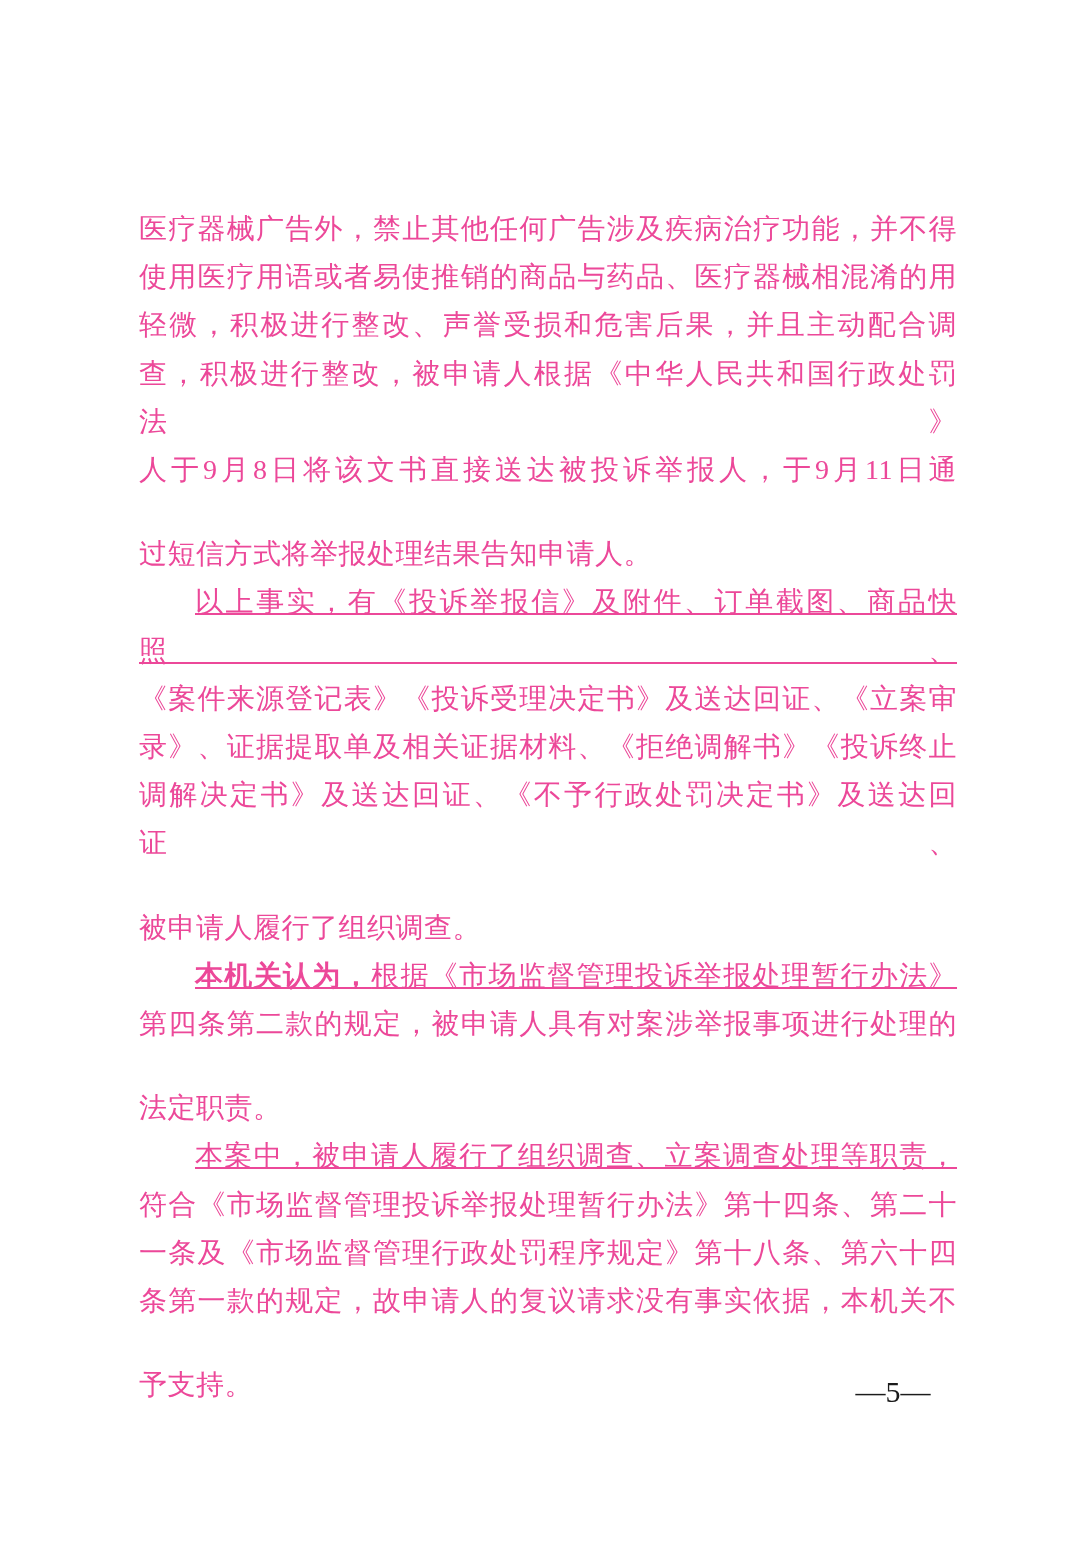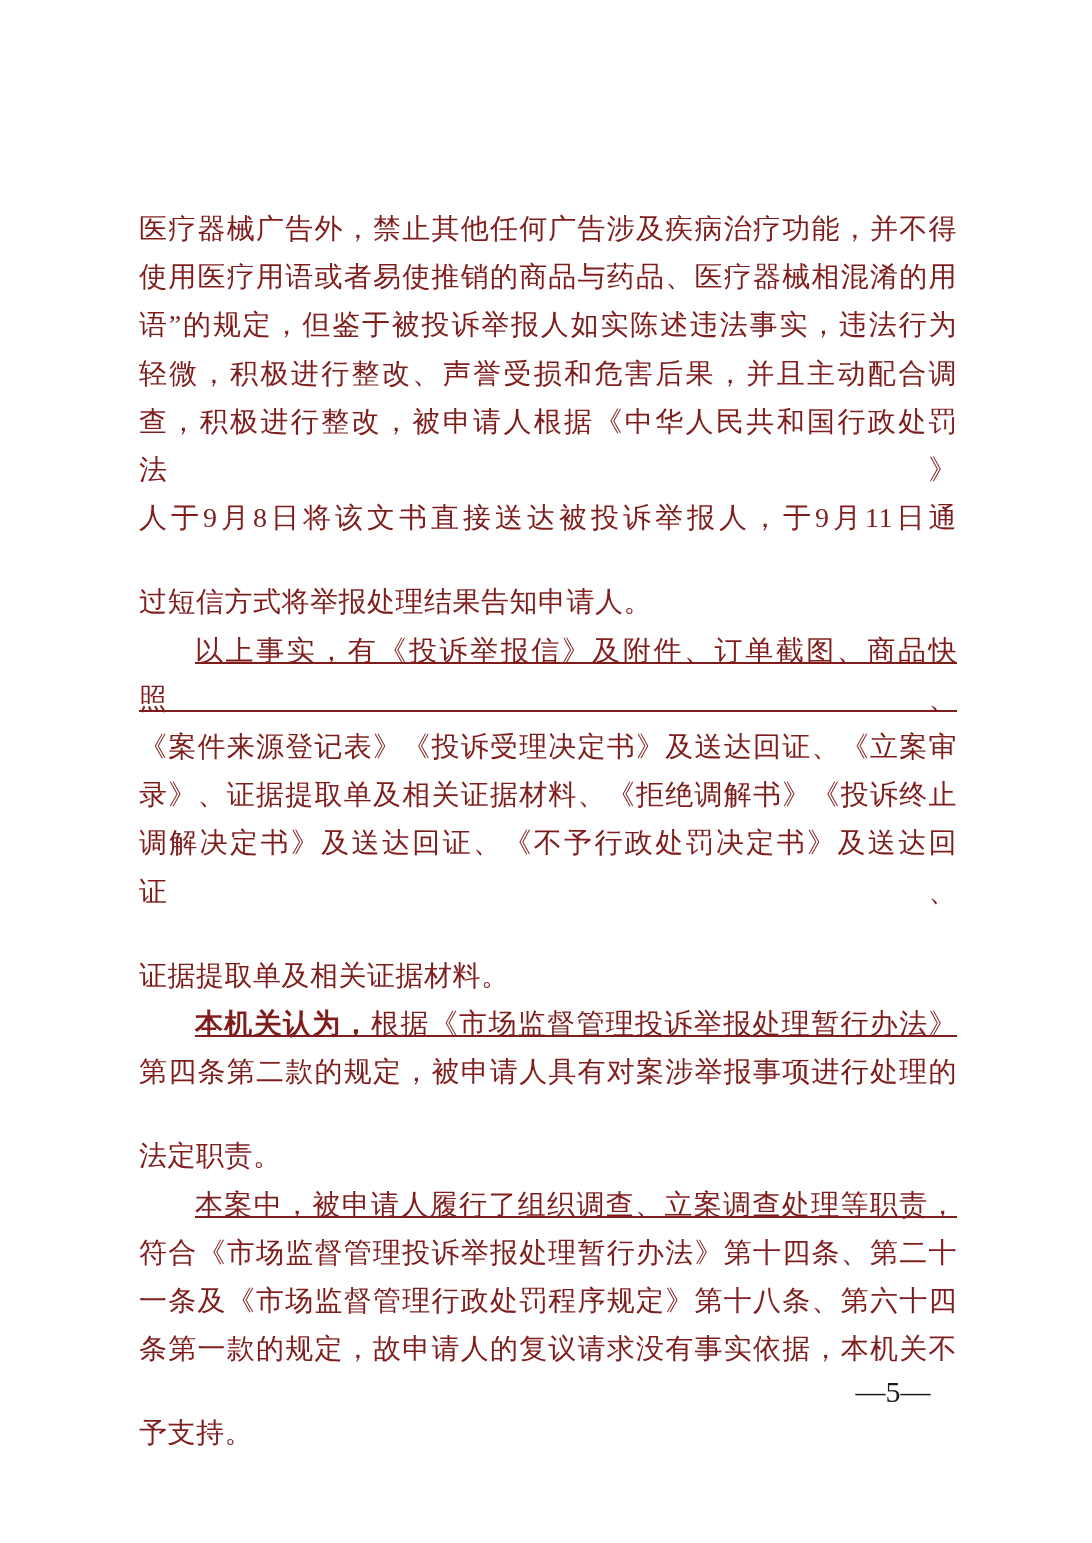--- a/index.html
+++ b/index.html
@@ -14,21 +14,21 @@
     overflow: hidden;
     font-family: "Liberation Serif", "DejaVu Serif", serif;
   }
   .doc-body {
     position: absolute;
     left: 139px;
     top: 205px;
     width: 818px;
     font-size: 28px;
     line-height: 48.2px;
-    color: #7f1d1d;
+    color: #ec4899;
     letter-spacing: 0.5px;
   }
   .paragraph {
     margin: 0;
   }
   .line {
     min-height: 48.2px;
   }
   
   .line.justify {
@@ -61,32 +61,31 @@
     font-family: "Liberation Serif", "DejaVu Serif", serif;
   }
 </style>
 </head>
 <body>
 
 <div class="doc-body" id="doc-body">
     <div class="paragraph">
       <div class="line justify">医疗器械广告外，禁止其他任何广告涉及疾病治疗功能，并不得</div>
       <div class="line justify">使用医疗用语或者易使推销的商品与药品、医疗器械相混淆的用</div>
-      <div class="line justify">语”的规定，但鉴于被投诉举报人如实陈述违法事实，违法行为</div>
       <div class="line justify">轻微，积极进行整改、声誉受损和危害后果，并且主动配合调</div>
       <div class="line justify">查，积极进行整改，被申请人根据《中华人民共和国行政处罚法》</div>
       <div class="line justify">人于9月8日将该文书直接送达被投诉举报人，于9月11日通</div>
       <div class="line last">过短信方式将举报处理结果告知申请人。</div>
     </div>
     <div class="paragraph">
       <div class="line justify indent">以上事实，有《投诉举报信》及附件、订单截图、商品快照、</div>
       <div class="line justify">《案件来源登记表》《投诉受理决定书》及送达回证、《立案审</div>
       <div class="line justify">录》、证据提取单及相关证据材料、《拒绝调解书》《投诉终止</div>
       <div class="line justify">调解决定书》及送达回证、《不予行政处罚决定书》及送达回证、</div>
-      <div class="line last">证据提取单及相关证据材料。</div>
+      <div class="line last">被申请人履行了组织调查。</div>
     </div>
     <div class="paragraph">
       <div class="line justify indent"><span class="bold-lead">本机关认为，</span>根据《市场监督管理投诉举报处理暂行办法》</div>
       <div class="line justify">第四条第二款的规定，被申请人具有对案涉举报事项进行处理的</div>
       <div class="line last">法定职责。</div>
     </div>
     <div class="paragraph">
       <div class="line justify indent">本案中，被申请人履行了组织调查、立案调查处理等职责，</div>
       <div class="line justify">符合《市场监督管理投诉举报处理暂行办法》第十四条、第二十</div>
       <div class="line justify">一条及《市场监督管理行政处罚程序规定》第十八条、第六十四</div>

